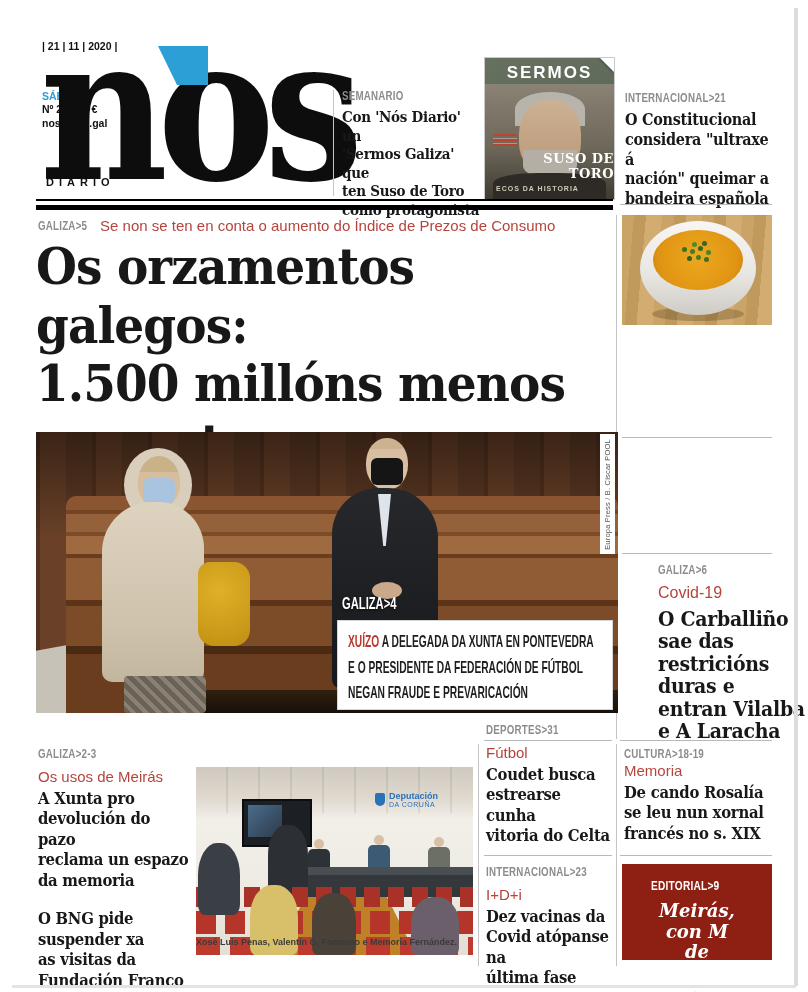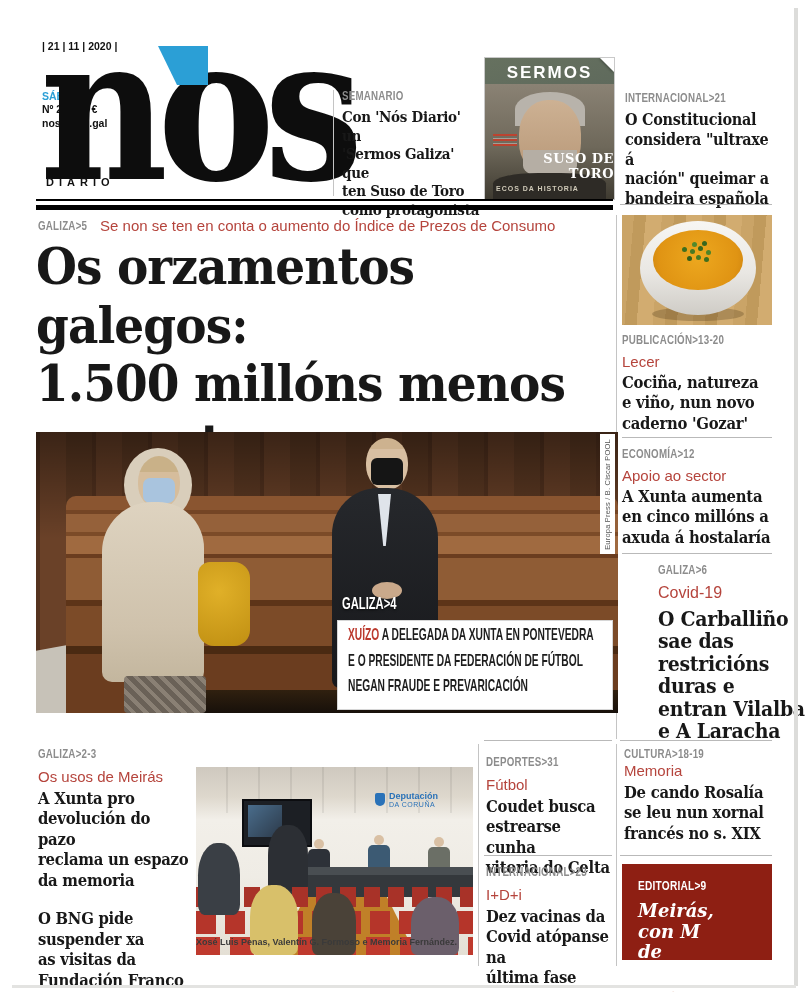--- a/index.html
+++ b/index.html
@@ -22,25 +22,25 @@
   .hr{background:#b9b9b9;height:1px;}
   .vr{background:#c4c4c4;width:1px;}
   .cond{font-weight:bold;transform-origin:0 0;}
   .datebox div{font-weight:bold;font-size:10.5px;line-height:1.3;color:#111;}
   .datebox .blue{color:#2b9fd6;margin-top:36px;}
   
   .logo{font-family:"DejaVu Serif",serif;font-weight:bold;font-size:200px;line-height:1;
         letter-spacing:-12px;color:#0d0d0d;transform:scaleX(.88);transform-origin:0 0;}
   .blackrule{height:9px;border-top:2px solid #000;
         background:linear-gradient(#000,#000) bottom/100% 5px no-repeat;}
-  .overlay-box{background:#fff;border:1px solid #d6d6d6;box-sizing:border-box;padding:1px 10px;}
+  .overlay-box{background:#fff;border:1px solid #d6d6d6;box-sizing:border-box;padding:8px 10px;}
   .overlay-txt{font-weight:bold;font-size:16.5px;line-height:1.55;color:#1d1d1d;
         width:161%;transform:scaleX(.62);transform-origin:0 0;white-space:pre-line;}
   .overlay-txt .tag{color:#bb3a2e;}
-  .ed-box{background:#8e1f13;box-sizing:border-box;padding:12px 16px;}
+  .ed-box{background:#8e1f13;box-sizing:border-box;padding:12px 16px;text-align:center;}
   .ed-title{font-family:"DejaVu Serif",serif;font-weight:bold;font-style:italic;
         font-size:18px;line-height:1.15;color:#ffffff;}
   .ed-author{font-family:"DejaVu Serif",serif;font-size:16px;color:#f0d9d0;}
   .credit{writing-mode:vertical-rl;transform:rotate(180deg);font-size:7.5px;color:#555;
         letter-spacing:.2px;white-space:nowrap;}
 </style>
 </head>
 <body>
 
 <div id="page">
@@ -112,36 +112,22 @@
     <div class="abs" style="left:30px;top:92px;width:92px;height:14px;background:rgba(60,40,10,.25);border-radius:50%;"></div>
     <div class="abs" style="left:18px;top:6px;width:116px;height:94px;border-radius:50%;
                 background:linear-gradient(180deg,#f7f6f3 0%,#e9e7e3 55%,#cfccc6 100%);"></div>
     <div class="abs" style="left:31px;top:15px;width:90px;height:60px;border-radius:50%;
                 background:radial-gradient(circle at 50% 45%,#eda81f 0%,#e09413 70%,#c87f0e 100%);"></div>
     <div class="abs" style="left:60px;top:32px;width:5px;height:5px;border-radius:50%;background:#3e6f1e;
                 box-shadow:8px 2px 0 #477a24,16px -1px 0 #3a671c,24px 3px 0 #4e8429,5px 9px 0 #365f18,
                            14px 8px 0 #477a24,22px 10px 0 #3e6f1e,10px -5px 0 #52892c,20px -6px 0 #3a671c;"></div>
   </div>
 
-  <div class="abs" style="left:622px;top:330px;width:150px;">
-    <div class="lbl">PUBLICACIÓN&gt;13-20</div>
-    <div class="kick" style="margin-top:5px;">Lecer</div>
-    <div class="sh sh17 ml" style="margin-top:3px;">Cociña, natureza
-e viño, nun novo
-caderno 'Gozar'</div>
-  </div>
   <div class="abs hr" style="left:622px;top:437px;width:150px;"></div>
 
-  <div class="abs" style="left:622px;top:444px;width:150px;">
-    <div class="lbl">ECONOMÍA&gt;12</div>
-    <div class="kick" style="margin-top:5px;">Apoio ao sector</div>
-    <div class="sh sh17 ml" style="margin-top:3px;">A Xunta aumenta
-en cinco millóns a
-axuda á hostalaría</div>
-  </div>
   <div class="abs hr" style="left:622px;top:553px;width:150px;"></div>
 
   <div class="abs" style="left:658px;top:560px;width:150px;">
     <div class="lbl">GALIZA&gt;6</div>
     <div class="kick" style="margin-top:6px;font-size:16px;">Covid-19</div>
     <div class="sh sh21 ml" style="margin-top:6px;">O Carballiño
 sae das
 restricións
 duras e
 entran Vilalba
@@ -247,21 +233,21 @@
     <div class="abs" style="left:2px;top:76px;width:42px;height:72px;background:#3a3f45;border-radius:45% 45% 15% 15%;"></div>
     <div class="abs" style="left:54px;top:118px;width:48px;height:70px;background:#d8c06a;border-radius:45% 45% 12% 12%;"></div>
     <div class="abs" style="left:116px;top:126px;width:44px;height:62px;background:#4a4238;border-radius:45% 45% 12% 12%;"></div>
     <div class="abs" style="right:14px;top:130px;width:48px;height:58px;background:#6b5f6b;border-radius:45% 45% 12% 12%;"></div>
   </div>
   <div class="abs cap" style="left:196px;top:937px;width:277px;">Xosé Luis Penas, Valentín G. Formoso e Memoria Fernández.</div>
 
   <div class="abs vr" style="left:478px;top:744px;height:222px;"></div>
 
   <div class="abs hr" style="left:484px;top:740px;width:128px;"></div>
-  <div class="abs" style="left:486px;top:752px;width:126px;">
+  <div class="abs" style="left:486px;top:720px;width:126px;">
     <div class="lbl">DEPORTES&gt;31</div>
     <div class="kick" style="margin-top:6px;">Fútbol</div>
     <div class="sh sh17 ml" style="margin-top:4px;">Coudet busca
 estrearse cunha
 vitoria do Celta</div>
   </div>
   <div class="abs hr" style="left:484px;top:855px;width:128px;"></div>
   <div class="abs" style="left:486px;top:862px;width:126px;">
     <div class="lbl">INTERNACIONAL&gt;23</div>
     <div class="kick" style="margin-top:6px;">I+D+i</div>

